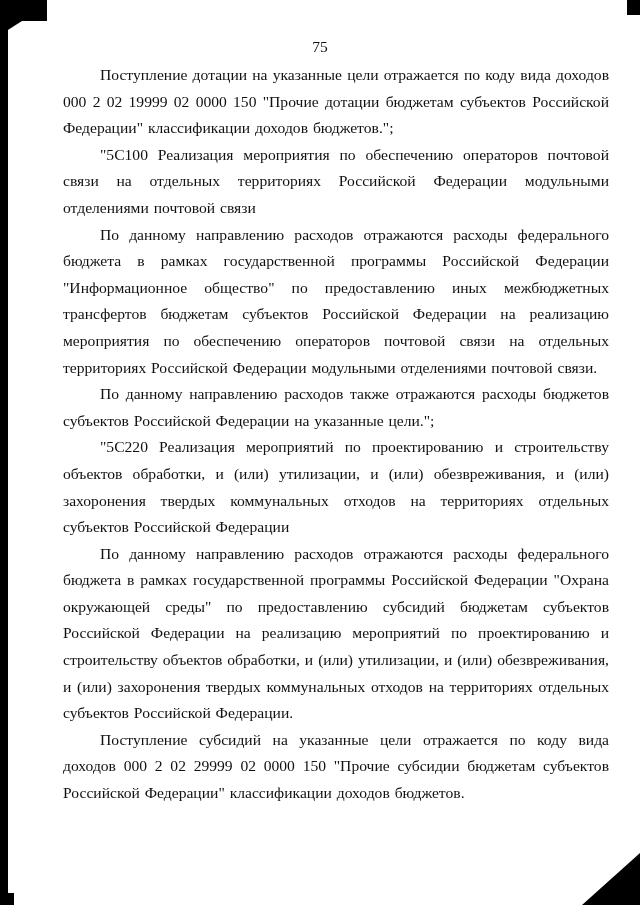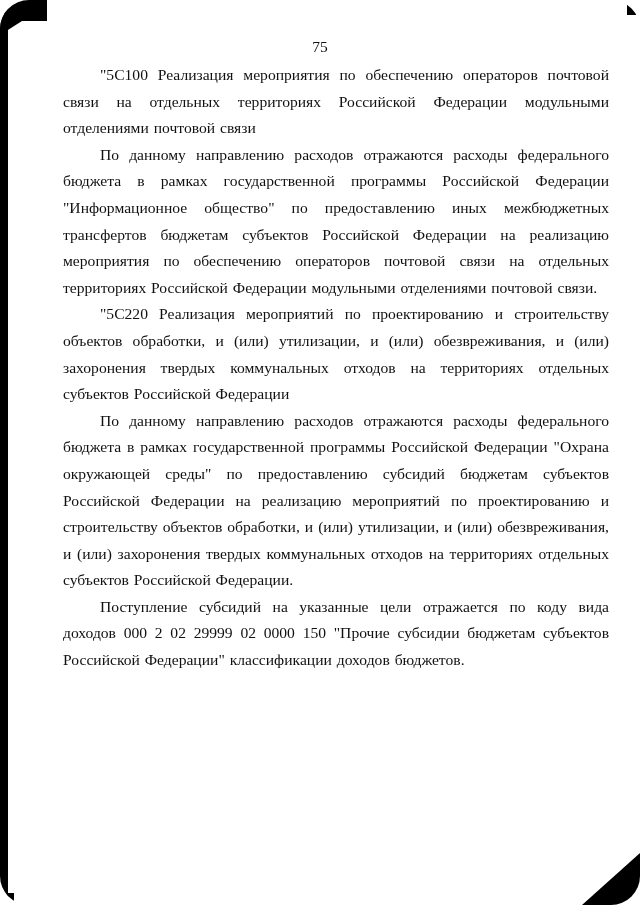--- a/index.html
+++ b/index.html
@@ -8,21 +8,20 @@
     background: #ffffff;
   }
   .page {
     position: relative;
     width: 640px;
     height: 905px;
     background: #ffffff;
     overflow: hidden;
     font-family: "Liberation Serif", serif;
     color: #111111;
-    border-radius: 29px;
   }
   
   .scan-left-strip {
     position: absolute;
     left: 0; top: 0;
     width: 8px; height: 905px;
     background: #000000;
   }
   .scan-topleft-block {
     position: absolute;
@@ -89,20 +88,22 @@
   <div class="scan-left-strip"></div>
   <div class="scan-topleft-block"></div>
   <div class="scan-topleft-tail"></div>
   <div class="scan-topright-mark"></div>
   <div class="scan-bottomright-triangle"></div>
   <div class="scan-bottomleft-mark"></div>
 
   <div class="page-number">75</div>
 
   <div class="content">
+    <p>Поступление дотации на указанные цели отражается по коду вида доходов 000 2 02 19999 02 0000 150 "Прочие дотации бюджетам субъектов Российской Федерации" классификации доходов бюджетов.";</p>
     <p>"5С100 Реализация мероприятия по обеспечению операторов почтовой связи на отдельных территориях Российской Федерации модульными отделениями почтовой связи</p>
     <p>По данному направлению расходов отражаются расходы федерального бюджета в рамках государственной программы Российской Федерации "Информационное общество" по предоставлению иных межбюджетных трансфертов бюджетам субъектов Российской Федерации на реализацию мероприятия по обеспечению операторов почтовой связи на отдельных территориях Российской Федерации модульными отделениями почтовой связи.</p>
+    <p>По данному направлению расходов также отражаются расходы бюджетов субъектов Российской Федерации на указанные цели.";</p>
     <p>"5С220 Реализация мероприятий по проектированию и строительству объектов обработки, и (или) утилизации, и (или) обезвреживания, и (или) захоронения твердых коммунальных отходов на территориях отдельных субъектов Российской Федерации</p>
     <p>По данному направлению расходов отражаются расходы федерального бюджета в рамках государственной программы Российской Федерации "Охрана окружающей среды" по предоставлению субсидий бюджетам субъектов Российской Федерации на реализацию мероприятий по проектированию и строительству объектов обработки, и (или) утилизации, и (или) обезвреживания, и (или) захоронения твердых коммунальных отходов на территориях отдельных субъектов Российской Федерации.</p>
     <p>Поступление субсидий на указанные цели отражается по коду вида доходов 000 2 02 29999 02 0000 150 "Прочие субсидии бюджетам субъектов Российской Федерации" классификации доходов бюджетов.</p>
   </div>
 
 </div>
 
 </body></html>

